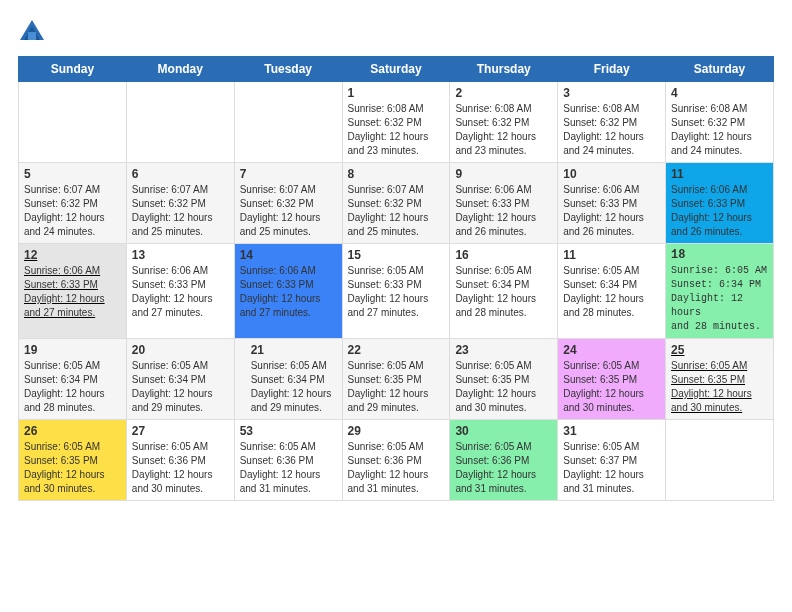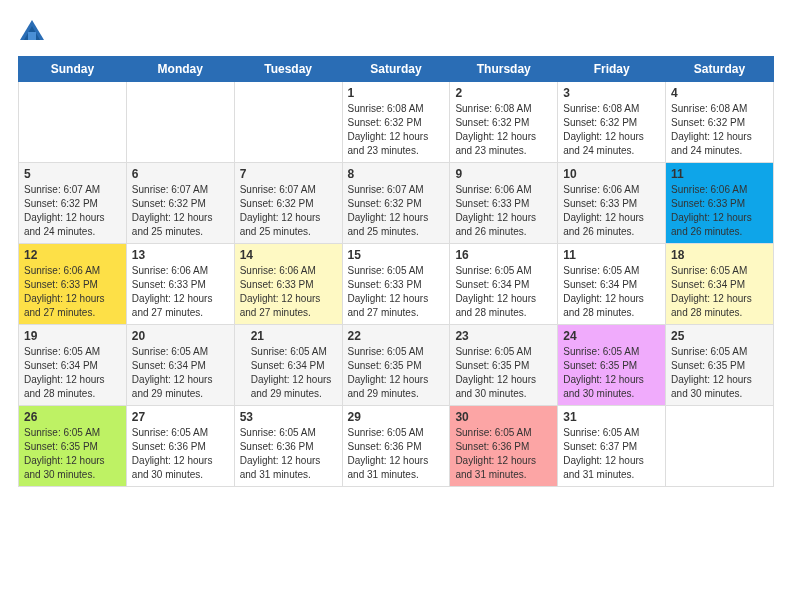--- a/index.html
+++ b/index.html
@@ -213,35 +213,35 @@
           </td>
           <td style="background: #0ea5e9;">
             <div class="day-number">11</div>
             <div class="day-info" style="white-space: pre-line;">Sunrise: 6:06 AM
 Sunset: 6:33 PM
 Daylight: 12 hours
 and 26 minutes.</div>
           </td>
         </tr>
         <tr>
-          <td style="background: #fde047;">
+          <td style="background: #e5e5e5; text-decoration: underline;">
             <div class="day-number">12</div>
             <div class="day-info" style="white-space: pre-line;">Sunrise: 6:06 AM
 Sunset: 6:33 PM
 Daylight: 12 hours
 and 27 minutes.</div>
           </td>
           <td style="background: rgb(255, 255, 255);">
             <div class="day-number">13</div>
             <div class="day-info" style="white-space: pre-line;">Sunrise: 6:06 AM
 Sunset: 6:33 PM
 Daylight: 12 hours
 and 27 minutes.</div>
           </td>
-          <td style="background: #fef9c3;">
+          <td style="background: #3b82f6;">
             <div class="day-number">14</div>
             <div class="day-info" style="white-space: pre-line;">Sunrise: 6:06 AM
 Sunset: 6:33 PM
 Daylight: 12 hours
 and 27 minutes.</div>
           </td>
           <td style="background: rgb(255, 255, 255); margin-left: 32px;">
             <div class="day-number">15</div>
             <div class="day-info" style="white-space: pre-line;">Sunrise: 6:05 AM
 Sunset: 6:33 PM
@@ -255,21 +255,21 @@
 Daylight: 12 hours
 and 28 minutes.</div>
           </td>
           <td style="background: rgb(255, 255, 255);">
             <div class="day-number">11</div>
             <div class="day-info" style="white-space: pre-line;">Sunrise: 6:05 AM
 Sunset: 6:34 PM
 Daylight: 12 hours
 and 28 minutes.</div>
           </td>
-          <td style="background: #fef9c3;">
+          <td style="background: #86efac; font-family: Liberation Mono, monospace;">
             <div class="day-number">18</div>
             <div class="day-info" style="white-space: pre-line;">Sunrise: 6:05 AM
 Sunset: 6:34 PM
 Daylight: 12 hours
 and 28 minutes.</div>
           </td>
         </tr>
         <tr>
           <td style="background: rgb(245, 245, 245);">
             <div class="day-number">19</div>
@@ -306,30 +306,30 @@
 Daylight: 12 hours
 and 30 minutes.</div>
           </td>
           <td style="background: #f0abfc;">
             <div class="day-number">24</div>
             <div class="day-info" style="white-space: pre-line;">Sunrise: 6:05 AM
 Sunset: 6:35 PM
 Daylight: 12 hours
 and 30 minutes.</div>
           </td>
-          <td style="background: rgb(245, 245, 245);">
+          <td style="background: rgb(245, 245, 245); text-decoration: underline;">
             <div class="day-number">25</div>
             <div class="day-info" style="white-space: pre-line;">Sunrise: 6:05 AM
 Sunset: 6:35 PM
 Daylight: 12 hours
 and 30 minutes.</div>
           </td>
         </tr>
         <tr>
-          <td style="background: #bef264; margin-left: 32px;">
+          <td style="background: #fde047; margin-left: 32px;">
             <div class="day-number">26</div>
             <div class="day-info" style="white-space: pre-line;">Sunrise: 6:05 AM
 Sunset: 6:35 PM
 Daylight: 12 hours
 and 30 minutes.</div>
           </td>
           <td style="background: rgb(255, 255, 255);">
             <div class="day-number">27</div>
             <div class="day-info" style="white-space: pre-line;">Sunrise: 6:05 AM
 Sunset: 6:36 PM
@@ -343,21 +343,21 @@
 Daylight: 12 hours
 and 31 minutes.</div>
           </td>
           <td style="background: rgb(255, 255, 255);">
             <div class="day-number">29</div>
             <div class="day-info" style="white-space: pre-line;">Sunrise: 6:05 AM
 Sunset: 6:36 PM
 Daylight: 12 hours
 and 31 minutes.</div>
           </td>
-          <td style="background: #fca5a5;">
+          <td style="background: #86efac;">
             <div class="day-number">30</div>
             <div class="day-info" style="white-space: pre-line;">Sunrise: 6:05 AM
 Sunset: 6:36 PM
 Daylight: 12 hours
 and 31 minutes.</div>
           </td>
           <td style="background: rgb(255, 255, 255);">
             <div class="day-number">31</div>
             <div class="day-info" style="white-space: pre-line;">Sunrise: 6:05 AM
 Sunset: 6:37 PM

